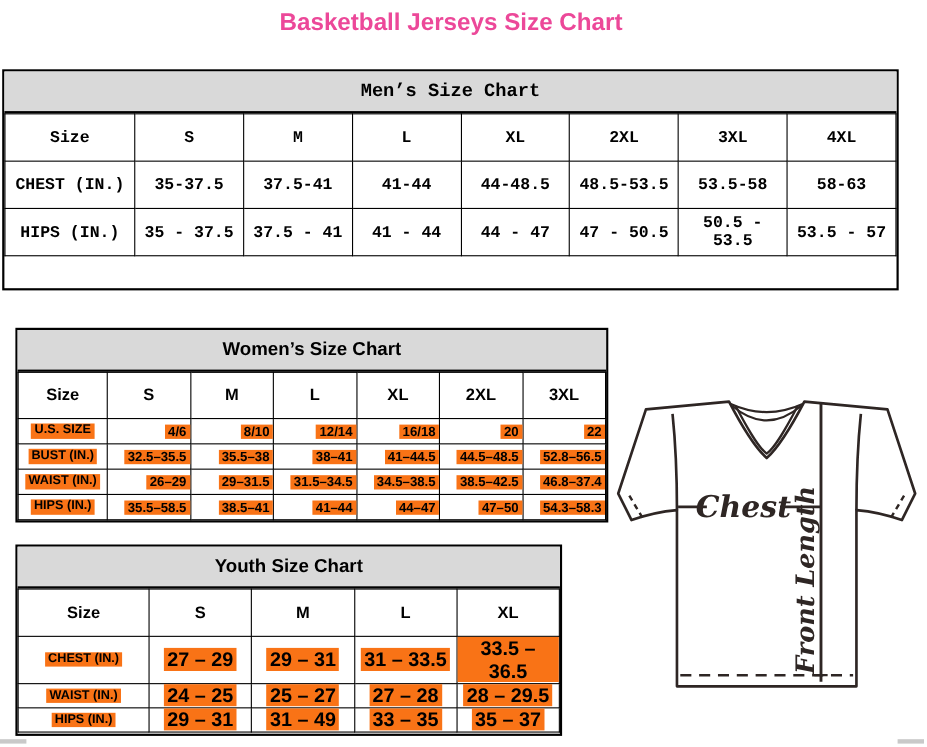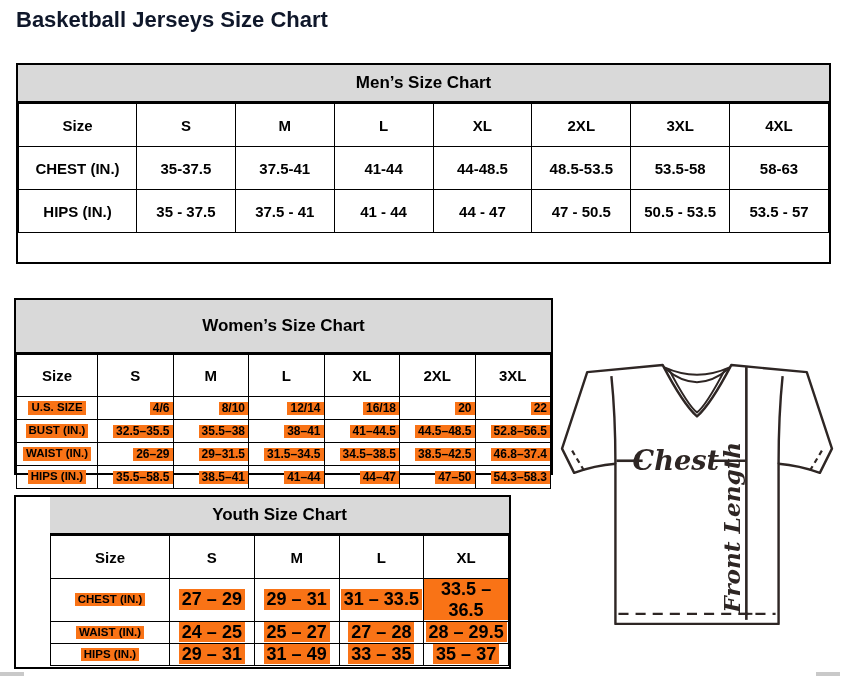--- a/index.html
+++ b/index.html
@@ -2,54 +2,54 @@
 <html><head>
 <meta charset="utf-8">
 <style>
   * { box-sizing: border-box; margin: 0; padding: 0; }
   html, body { width: 843px; height: 679px; background: #ffffff; }
   body { font-family: "Liberation Sans", sans-serif; position: relative; overflow: hidden; }
 
   .page { position: absolute; inset: 0; width: 843px; height: 679px; }
 
   .page-title {
-    position: absolute; top: 7px; left: 16px; width: 810px;
-    font-size: 22px; font-weight: bold; color: #0f172a;
+    position: absolute; top: 7px; left: 5px; width: 810px;
+    text-align: center; font-size: 22px; font-weight: bold; color: #ec4899;
   }
 
   
   .tbl { position: absolute; border: 2px solid #000; background: #fff; }
   .sec-header {
     background: #d9d9d9; border-bottom: 2px solid #000;
     text-align: center; font-weight: bold; color: #000;
     display: flex; align-items: center; justify-content: center;
   }
   .tbl table { border-collapse: collapse; table-layout: fixed; width: 100%; }
   .tbl th, .tbl td {
     border: 1px solid #000; text-align: center; vertical-align: middle;
     font-weight: bold; color: #000; padding: 0;
   }
 
   
-  .mens { left: 16px; top: 63px; width: 815px; height: 201px; }
+  .mens { left: 2px; top: 63px; width: 815px; height: 201px; font-family: Liberation Mono, monospace; }
   .mens .sec-header { height: 38px; font-size: 17px; }
   .mens col.c0 { width: 118px; }
   .mens tr.cols th { height: 43px; font-size: 15px; }
   .mens tr.data th, .mens tr.data td { height: 43px; font-size: 15px; }
 
   
   .womens { left: 14px; top: 298px; width: 539px; height: 177px; }
-  .womens .sec-header { height: 54px; font-size: 17px; }
+  .womens .sec-header { height: 38px; font-size: 17px; }
   .womens col.c0 { width: 81px; }
   .womens tr.cols th { height: 42px; font-size: 15px; }
   .womens tr.data th { height: 23px; font-size: 11.5px; }
   .womens tr.data td { height: 23px; font-size: 12px; text-align: right; }
 
   
-  .youth { left: 14px; top: 495px; width: 497px; height: 174px; padding-left: 34px; }
+  .youth { left: 14px; top: 495px; width: 497px; height: 174px; }
   .youth .sec-header { height: 38px; font-size: 17px; }
   .youth col.c0 { width: 119px; }
   .youth tr.cols th { height: 43px; font-size: 15px; }
   .youth tr.data th { height: 22px; font-size: 11.5px; }
   .youth tr.data td { height: 22px; font-size: 18px; }
 
   
   .hl { background: #f97316; padding: 0 3px; display: inline-block; line-height: 1.15; }
 
   

